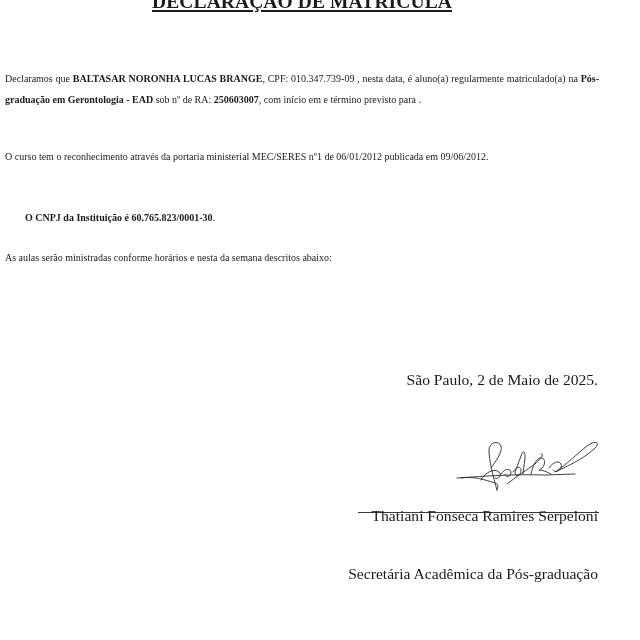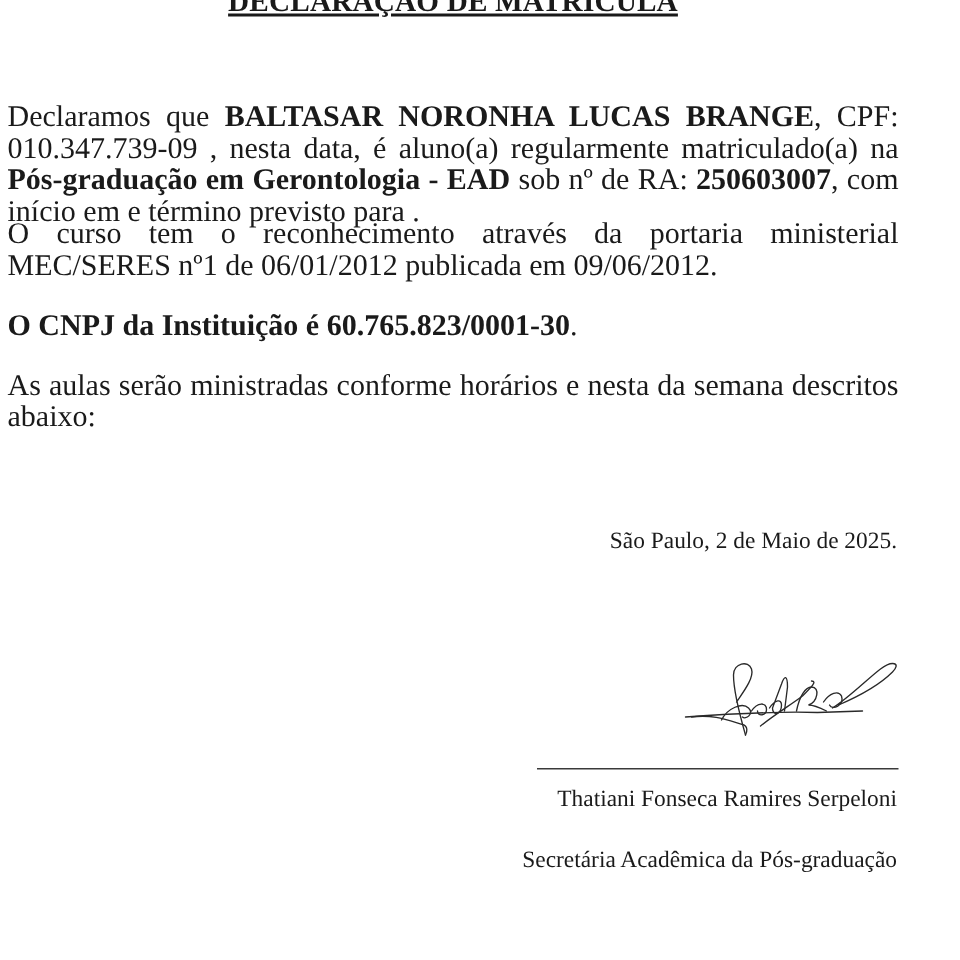--- a/index.html
+++ b/index.html
@@ -9,32 +9,32 @@
       color: #1a1a1a; position: relative;
     }
     .title {
       position: absolute; top: -9px; left: 0; width: 604px; text-align: center;
       font-size: 19.5px; font-weight: bold; text-decoration: underline;
       text-decoration-thickness: 1.5px; text-underline-offset: 2px;
       letter-spacing: 0.1px; white-space: nowrap;
     }
     .para {
       position: absolute; left: 5px; width: 594px;
-      font-size: 20px; line-height: 21px; text-align: justify;
+      font-size: 10px; line-height: 21px; text-align: justify;
     }
     .para b { font-weight: bold; }
     .p1 { top: 68px; }
     .p2 { top: 146px; }
-    .p3 { top: 207px; }
+    .p3 { top: 207px; margin-left: 20px; }
     .p4 { top: 247px; }
     .right {
       position: absolute; right: 42px; font-size: 15.6px; line-height: 21px; white-space: nowrap;
     }
-    .date { top: 350px; }
-    .sig-name { top: 522px; right: 42px; }
+    .date { top: 369px; }
+    .sig-name { top: 505px; right: 42px; }
     .sig-role { top: 563px; right: 42px; }
     .sig-line {
       position: absolute; left: 358px; width: 241px; top: 512px; height: 0;
       border-top: 1.3px solid #3a3a3a;
     }
     .signature { position: absolute; left: 455px; top: 436px; width: 150px; height: 60px; }
   </style>
 </head>
 <body>
 

